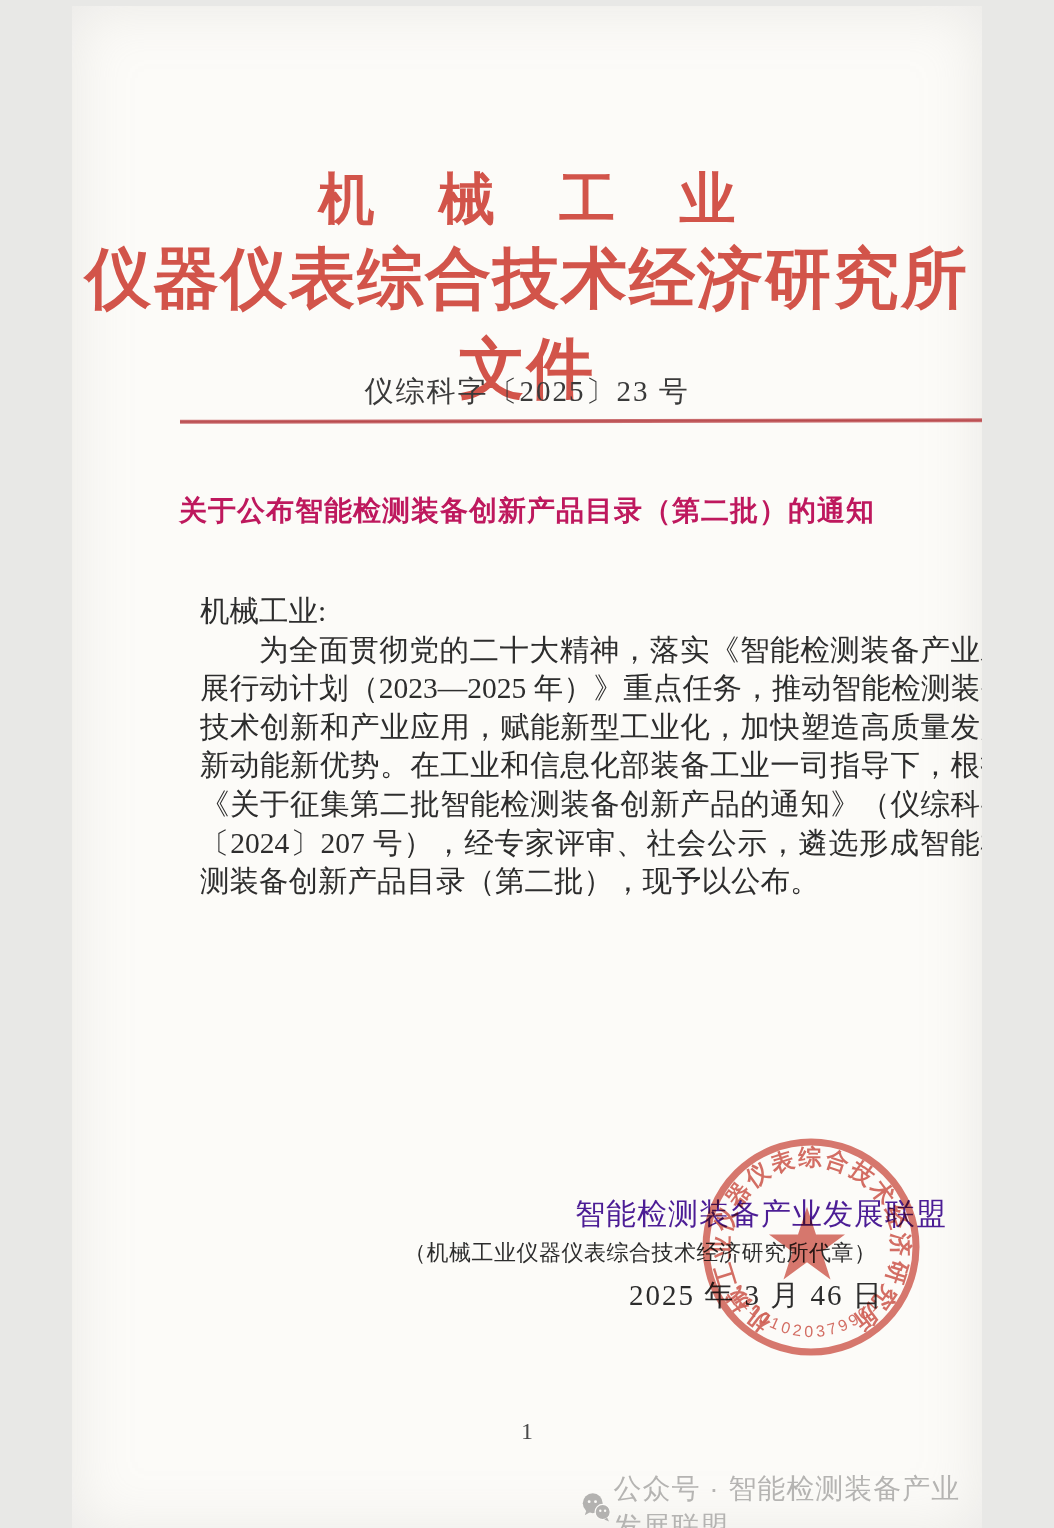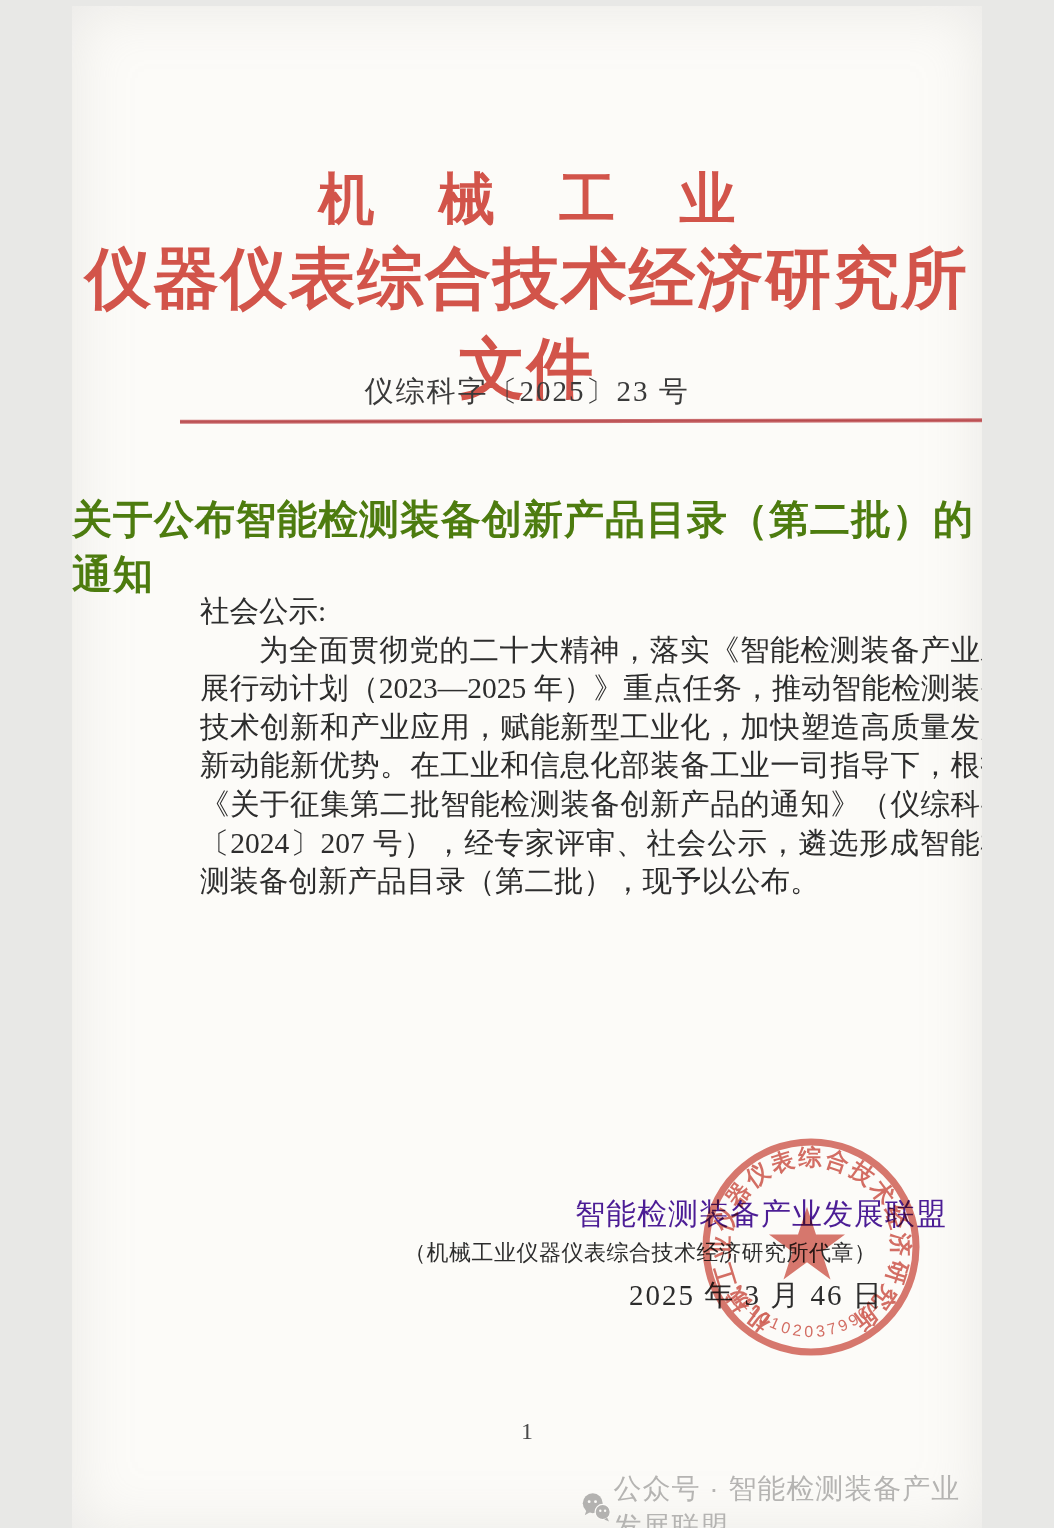--- a/index.html
+++ b/index.html
@@ -41,23 +41,23 @@
     letter-spacing:2px;
   }
   .red-rule{
     position:absolute;top:413px;left:108px;width:832px;height:4px;
     background:linear-gradient(#d07a7c,#b84a4d,#d07a7c);
     transform:rotate(-0.12deg);
   }
   
   .notice-title{
     position:absolute;top:486px;left:0;right:0;
-    text-align:left;
-    font-size:40px;font-weight:bold;
-    color:#4d7c0f;
+    text-align:center;
+    font-size:28px;font-weight:bold;
+    color:#be185d;
     letter-spacing:1px;
   }
   
   .body-text{
     position:absolute;top:586px;left:128px;width:810px;
     font-size:29.5px;
     line-height:38.6px;
     text-align:justify;
     color:#2d2d2d;
   }
@@ -109,21 +109,21 @@
 
   <div class="header-line1">机械工业</div>
   <div class="header-line2">仪器仪表综合技术经济研究所文件</div>
 
   <div class="doc-number">仪综科字〔2025〕23 号</div>
   <div class="red-rule"></div>
 
   <div class="notice-title">关于公布智能检测装备创新产品目录（第二批）的通知</div>
 
   <div class="body-text">
-    <div class="salutation">社会公示:</div>
+    <div class="salutation">机械工业:</div>
     <p class="para-1">为全面贯彻党的二十大精神，落实《智能检测装备产业发展行动计划（2023—2025 年）》重点任务，推动智能检测装备技术创新和产业应用，赋能新型工业化，加快塑造高质量发展新动能新优势。在工业和信息化部装备工业一司指导下，根据《关于征集第二批智能检测装备创新产品的通知》（仪综科字〔2024〕207 号），经专家评审、社会公示，遴选形成智能检测装备创新产品目录（第二批），现予以公布。</p>
   </div>
 
   <div class="sig-org">智能检测装备产业发展联盟</div>
   <div class="sig-note">（机械工业仪器仪表综合技术经济研究所代章）</div>
   <div class="sig-date">2025 年 3 月 46 日</div>
 
   <svg class="seal" viewBox="0 0 234 232">
     <defs>
       <path id="sealTextArc" d="M 70 182.2 A 82 82 0 1 1 164 182.2" fill="none"></path>

